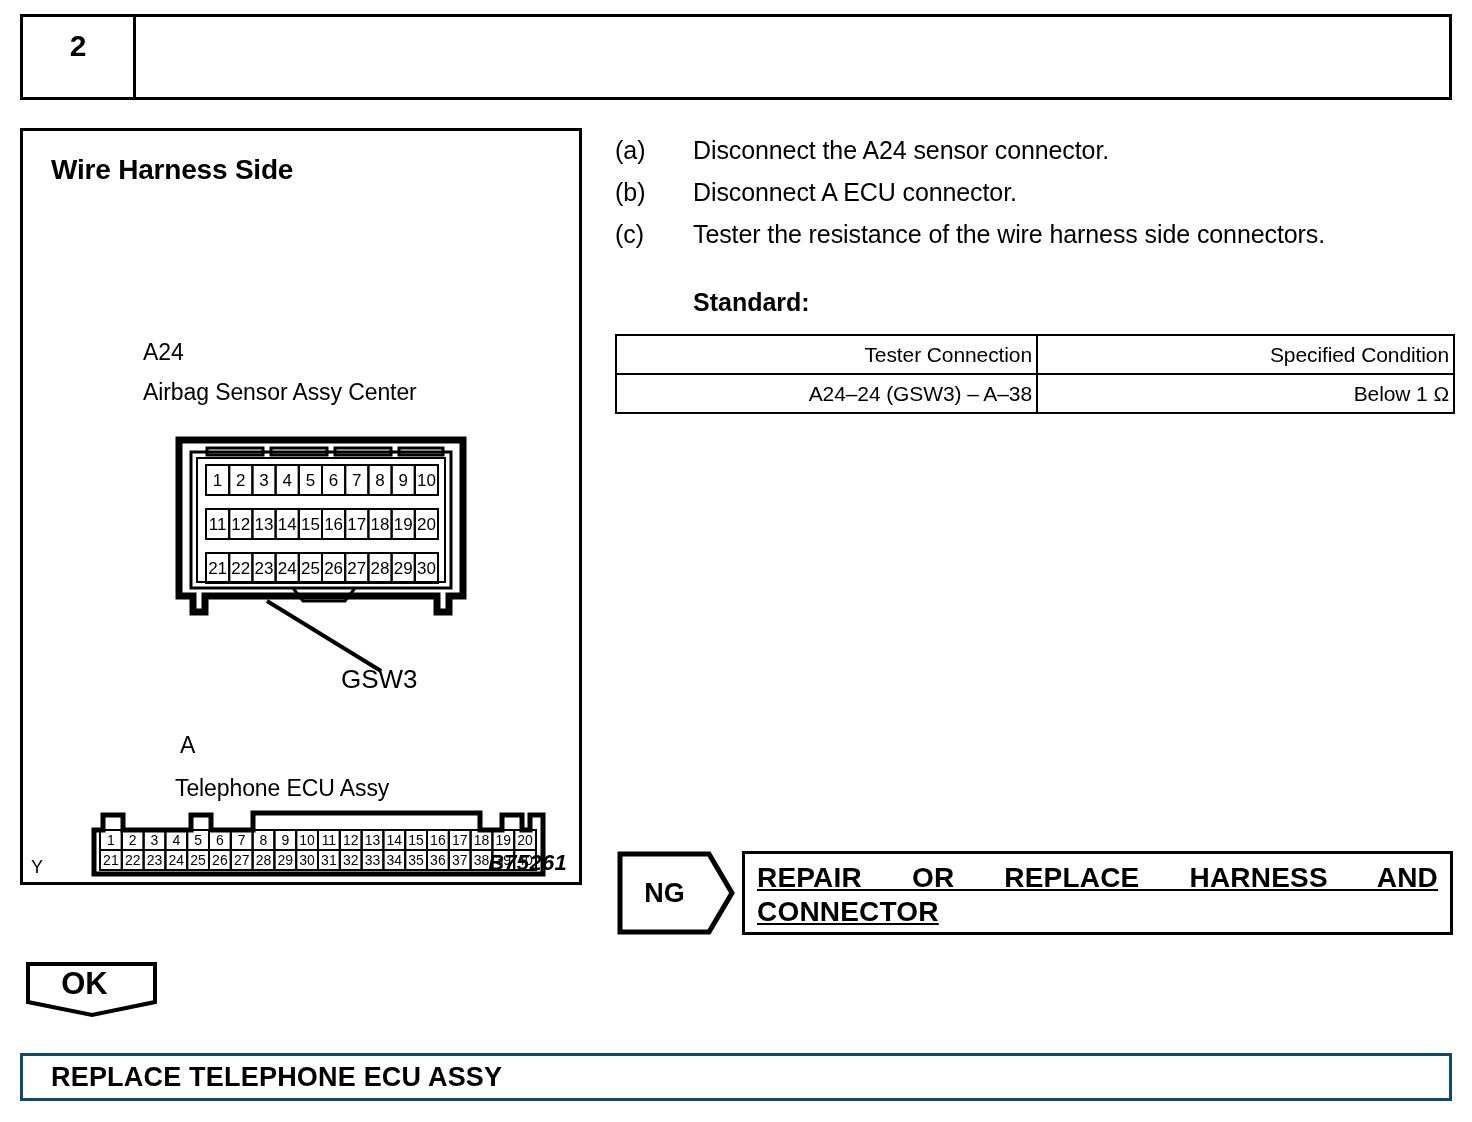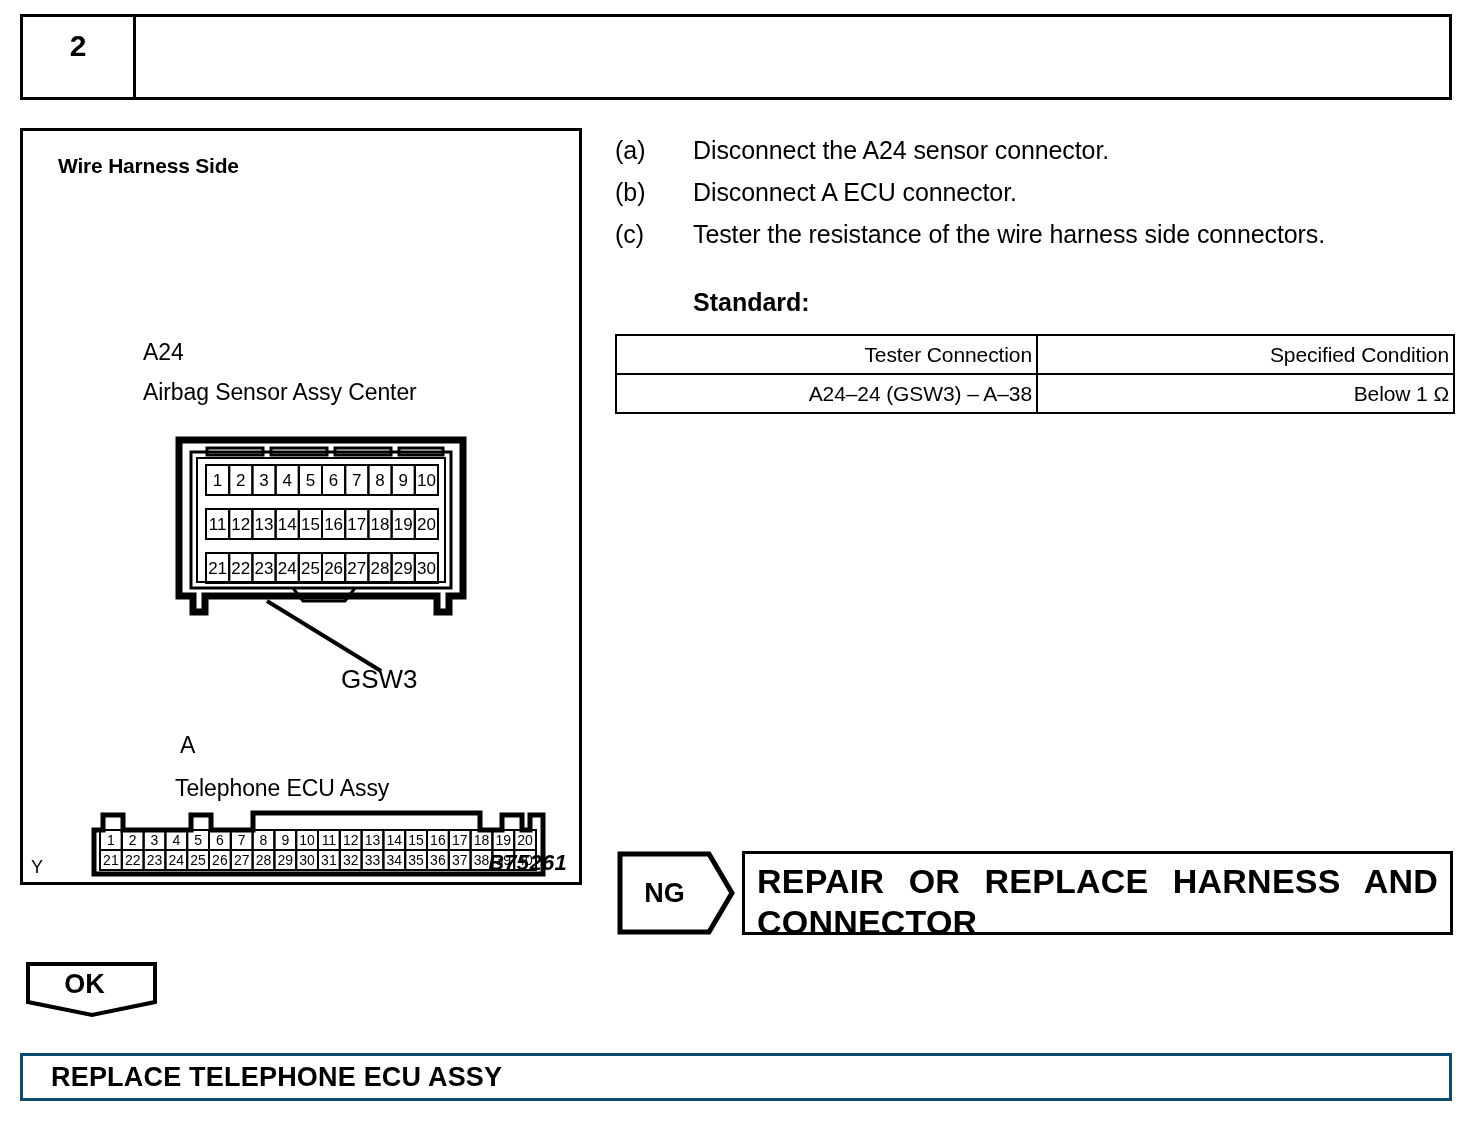--- a/index.html
+++ b/index.html
@@ -64,24 +64,23 @@
     width: 562px;
     height: 757px;
     border: 3px solid #000;
     box-sizing: border-box;
     background: #fff;
   }
   #illus-heading {
     position: absolute;
     left: 28px;
     top: 23px;
-    font-size: 21px;
+    font-size: 28px;
     font-weight: bold;
     letter-spacing: -0.2px;
-    margin-left: 7px;
   }
   .conn-label {
     position: absolute;
     font-size: 23px;
     font-weight: normal;
     letter-spacing: -0.1px;
     white-space: nowrap;
   }
   #a24-code  { left: 120px; top: 208px; }
   #a24-name  { left: 120px; top: 248px; }
@@ -224,25 +223,26 @@
     position: absolute;
     left: 125px;
     top: 0;
     width: 711px;
     height: 84px;
     border: 3px solid #000;
     box-sizing: border-box;
     padding: 7px 12px 0 12px;
   }
   #ng-action .line {
-    font-size: 34px;
+    font-size: 28px;
     font-weight: bold;
     line-height: 1.2;
     letter-spacing: 0.2px;
     display: block;
+    text-decoration: underline;
   }
   #ng-action .line.justify {
     text-align: justify;
     text-align-last: justify;
   }
 
   
   #ok-tag {
     position: absolute;
     left: 26px;
@@ -253,21 +253,21 @@
   #ok-tag svg { display: block; }
   #ok-tag .ok-text {
     position: absolute;
     left: 0;
     top: 0;
     width: 117px;
     height: 44px;
     display: flex;
     align-items: center;
     justify-content: center;
-    font-size: 27px;
+    font-size: 31px;
     font-weight: bold;
   }
 
   
   #final-action {
     position: absolute;
     left: 20px;
     top: 1053px;
     width: 1432px;
     height: 48px;

